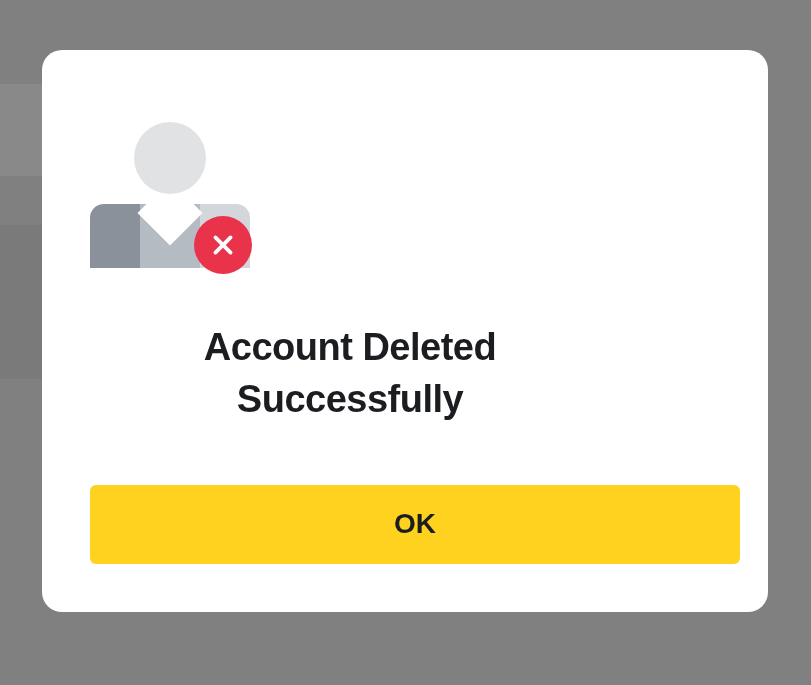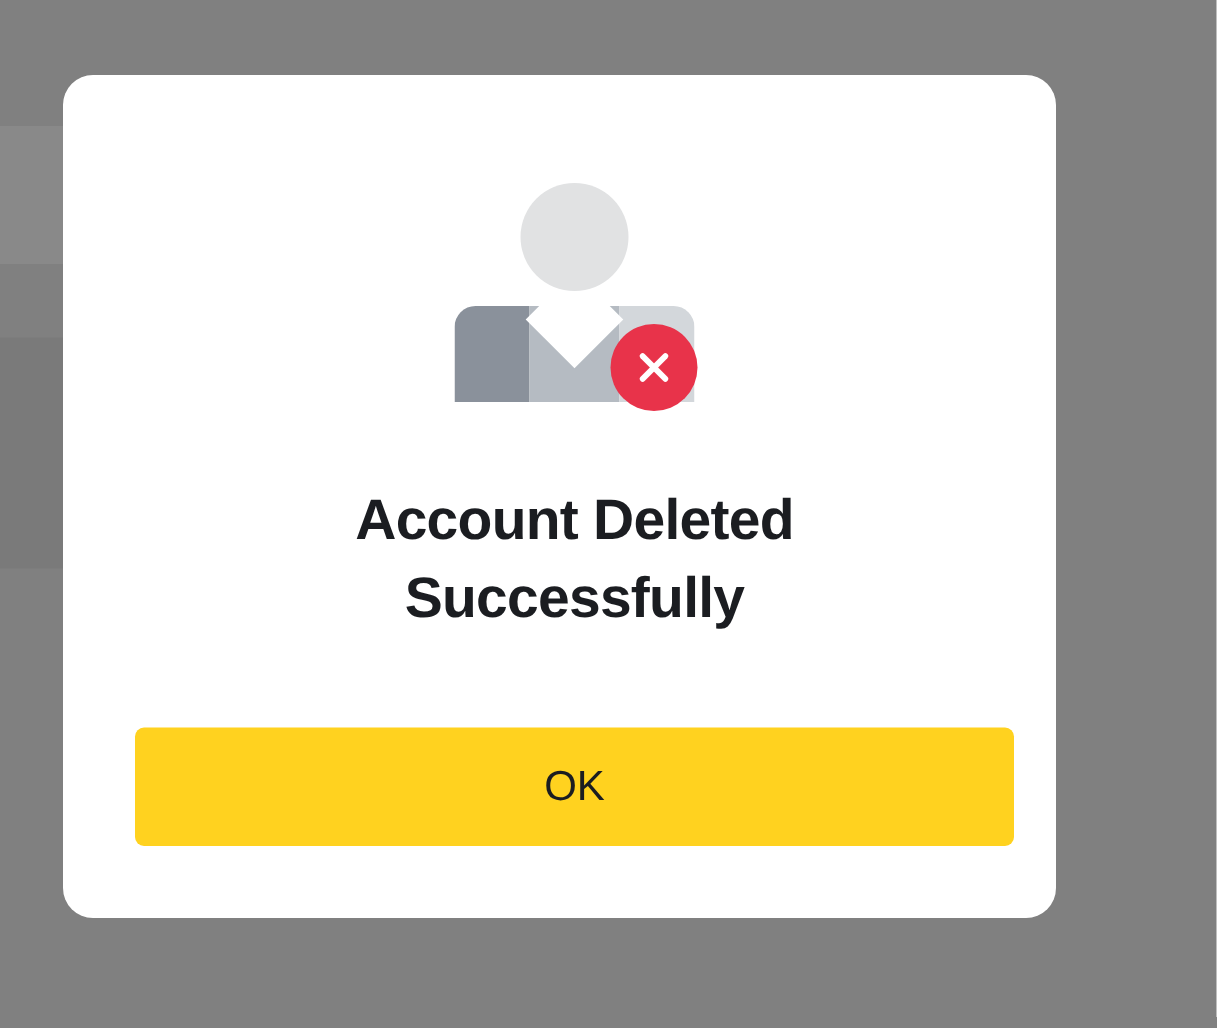--- a/index.html
+++ b/index.html
@@ -28,27 +28,27 @@
       left: 0;
       top: 225px;
       width: 42px;
       height: 154px;
       background: #7a7a7a;
     }
     .modal {
       position: absolute;
       left: 42px;
       top: 50px;
-      width: 662px;
+      width: 726px;
       height: 562px;
       background: #ffffff;
       border-radius: 20px;
       display: flex;
       flex-direction: column;
-      align-items: center;
+      align-items: flex-start;
       padding: 72px 28px 48px 48px;
     }
     .icon-wrap {
       position: relative;
       width: 160px;
       height: 148px;
       margin-bottom: 54px;
     }
     .head {
       position: absolute;
@@ -128,21 +128,21 @@
       margin-bottom: 60px;
       max-width: 520px;
     }
     .ok-btn {
       width: 100%;
       height: 80px;
       background: #ffd21f;
       border: none;
       border-radius: 6px;
       font-size: 28px;
-      font-weight: 400;
+      font-weight: 700;
       color: #1b1d21;
       cursor: pointer;
       font-family: inherit;
     }
     
     .head { width: 72px; height: 72px; left: 44px; }
   </style>
 </head>
 <body>
 

